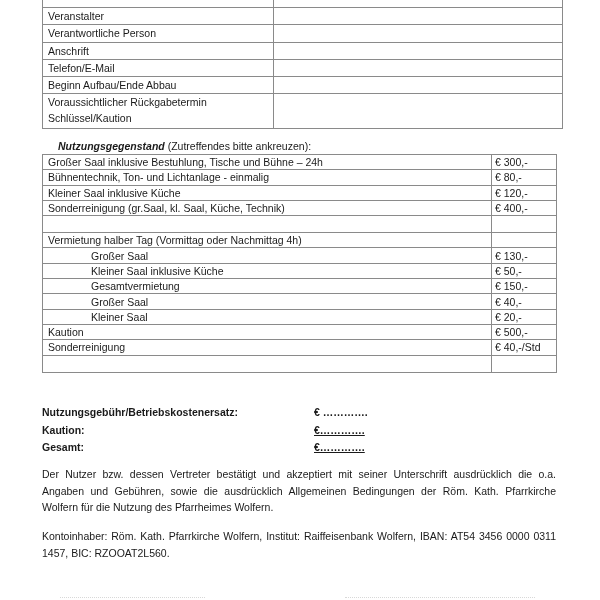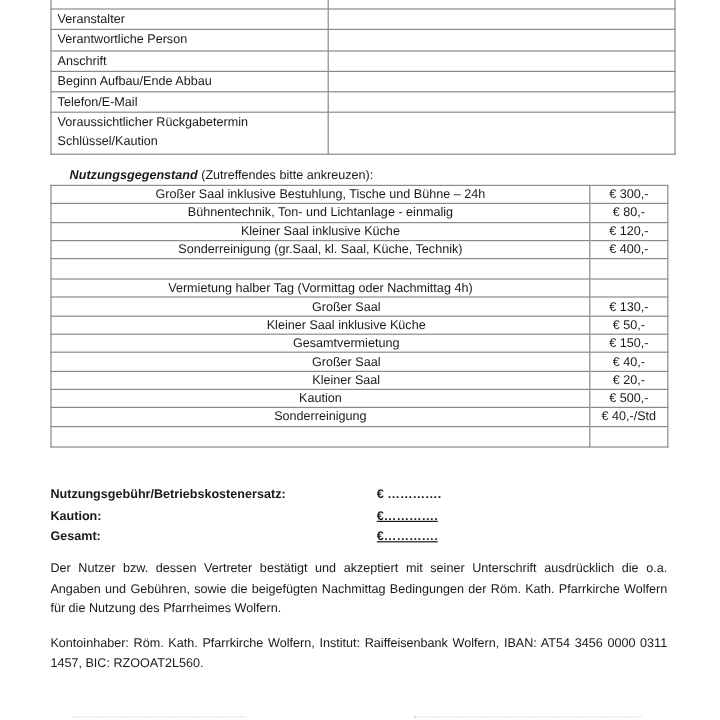--- a/index.html
+++ b/index.html
@@ -25,21 +25,21 @@
       position: absolute; left: 58px; top: 140px; font-size: 10.5px;
     }
     .section-title b { font-style: italic; margin-top: 20px; }
 
     .price-table {
       position: absolute; left: 42px; top: 154px; width: 515px;
       border-collapse: collapse;
     }
     .price-table td {
       border: 1px solid #8a8a8a; padding: 0 5px; height: 14.3px; line-height: 14px;
-      font-size: 10.5px; white-space: nowrap; text-align: center;
+      font-size: 10.5px; white-space: nowrap;
     }
     .price-table td.price { width: 58px; padding: 0 3px; }
     .price-table td.indent { padding-left: 48px; }
     .price-table tr.empty td { height: 16px; }
 
     .totals {
       position: absolute; left: 42px; top: 404px; font-size: 10.5px; font-weight: bold;
     }
     .totals .row { height: 17.5px; line-height: 17px; position: relative; width: 400px; }
     .totals .val { position: absolute; left: 272px; }
@@ -73,25 +73,25 @@
   </tr>
   <tr>
     <td class="lbl">Verantwortliche Person</td>
     <td></td>
   </tr>
   <tr>
     <td class="lbl">Anschrift</td>
     <td></td>
   </tr>
   <tr>
-    <td class="lbl">Beginn Aufbau/Ende Abbau</td>
+    <td class="lbl">Telefon/E-Mail</td>
     <td></td>
   </tr>
   <tr>
-    <td class="lbl">Telefon/E-Mail</td>
+    <td class="lbl">Beginn Aufbau/Ende Abbau</td>
     <td></td>
   </tr>
   <tr class="tall">
     <td class="lbl">
       <span>Voraussichtlicher Rückgabetermin</span>
       <span class="l2">Schlüssel/Kaution</span>
     </td>
     <td></td>
   </tr>
 </tbody>
@@ -168,17 +168,17 @@
   <div class="row">
     <span>Kaution:</span>
     <span class="val u">€………….</span>
   </div>
   <div class="row">
     <span>Gesamt:</span>
     <span class="val u">€………….</span>
   </div>
 </div>
 
-<div class="para p1">Der Nutzer bzw. dessen Vertreter bestätigt und akzeptiert mit seiner Unterschrift ausdrücklich die o.a. Angaben und Gebühren, sowie die beigefügten Nachmittag Bedingungen der Röm. Kath. Pfarrkirche Wolfern für die Nutzung des Pfarrheimes Wolfern.</div>
+<div class="para p1">Der Nutzer bzw. dessen Vertreter bestätigt und akzeptiert mit seiner Unterschrift ausdrücklich die o.a. Angaben und Gebühren, sowie die ausdrücklich Allgemeinen Bedingungen der Röm. Kath. Pfarrkirche Wolfern für die Nutzung des Pfarrheimes Wolfern.</div>
 <div class="para p2">Kontoinhaber: Röm. Kath. Pfarrkirche Wolfern, Institut: Raiffeisenbank Wolfern, IBAN: AT54 3456 0000 0311 1457, BIC: RZOOAT2L560.</div>
 
 <div class="sigline sig-left"></div>
 <div class="sigline sig-right"></div>
 
 </body></html>

